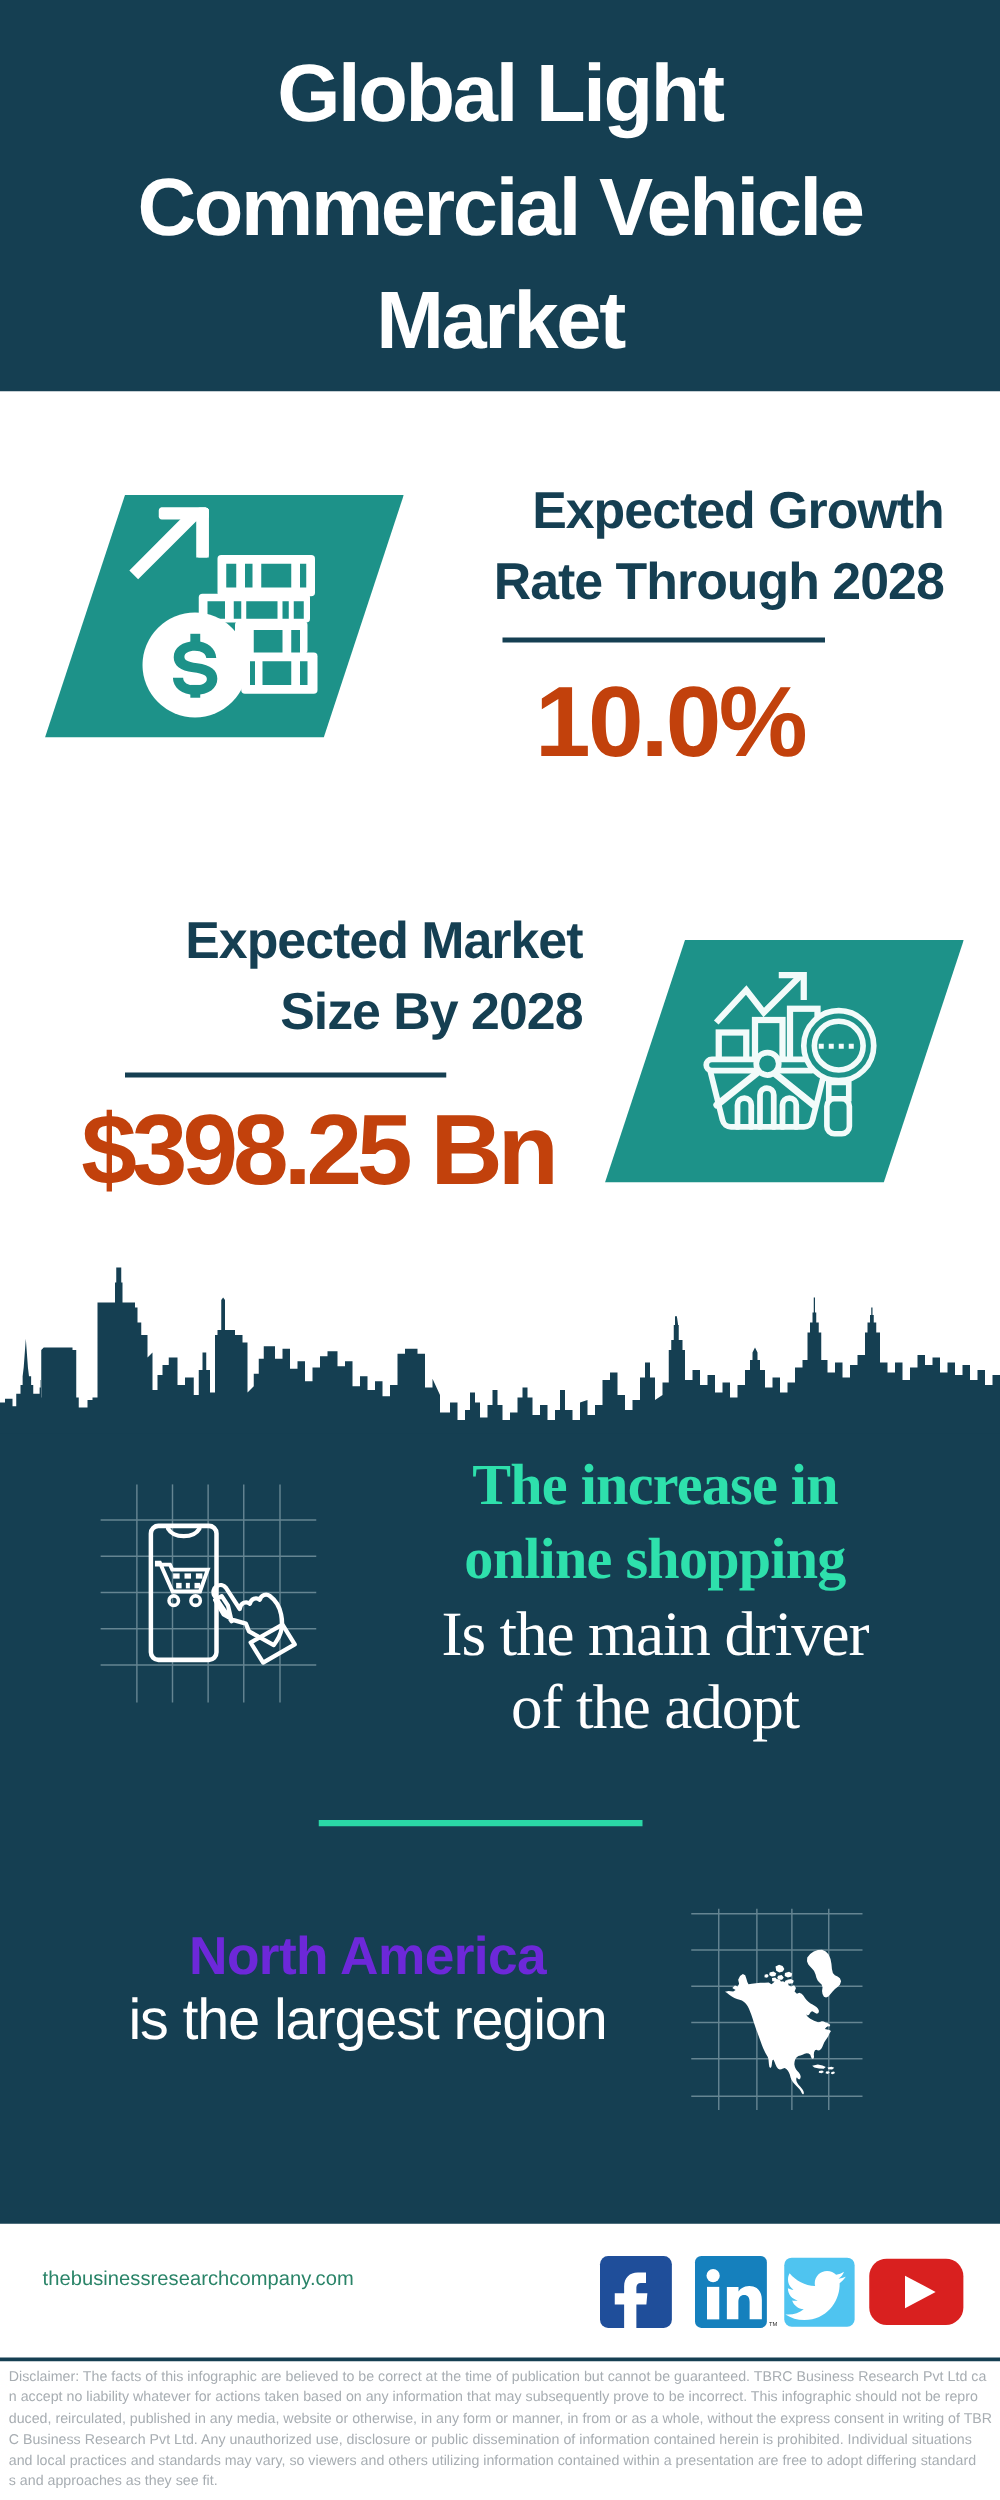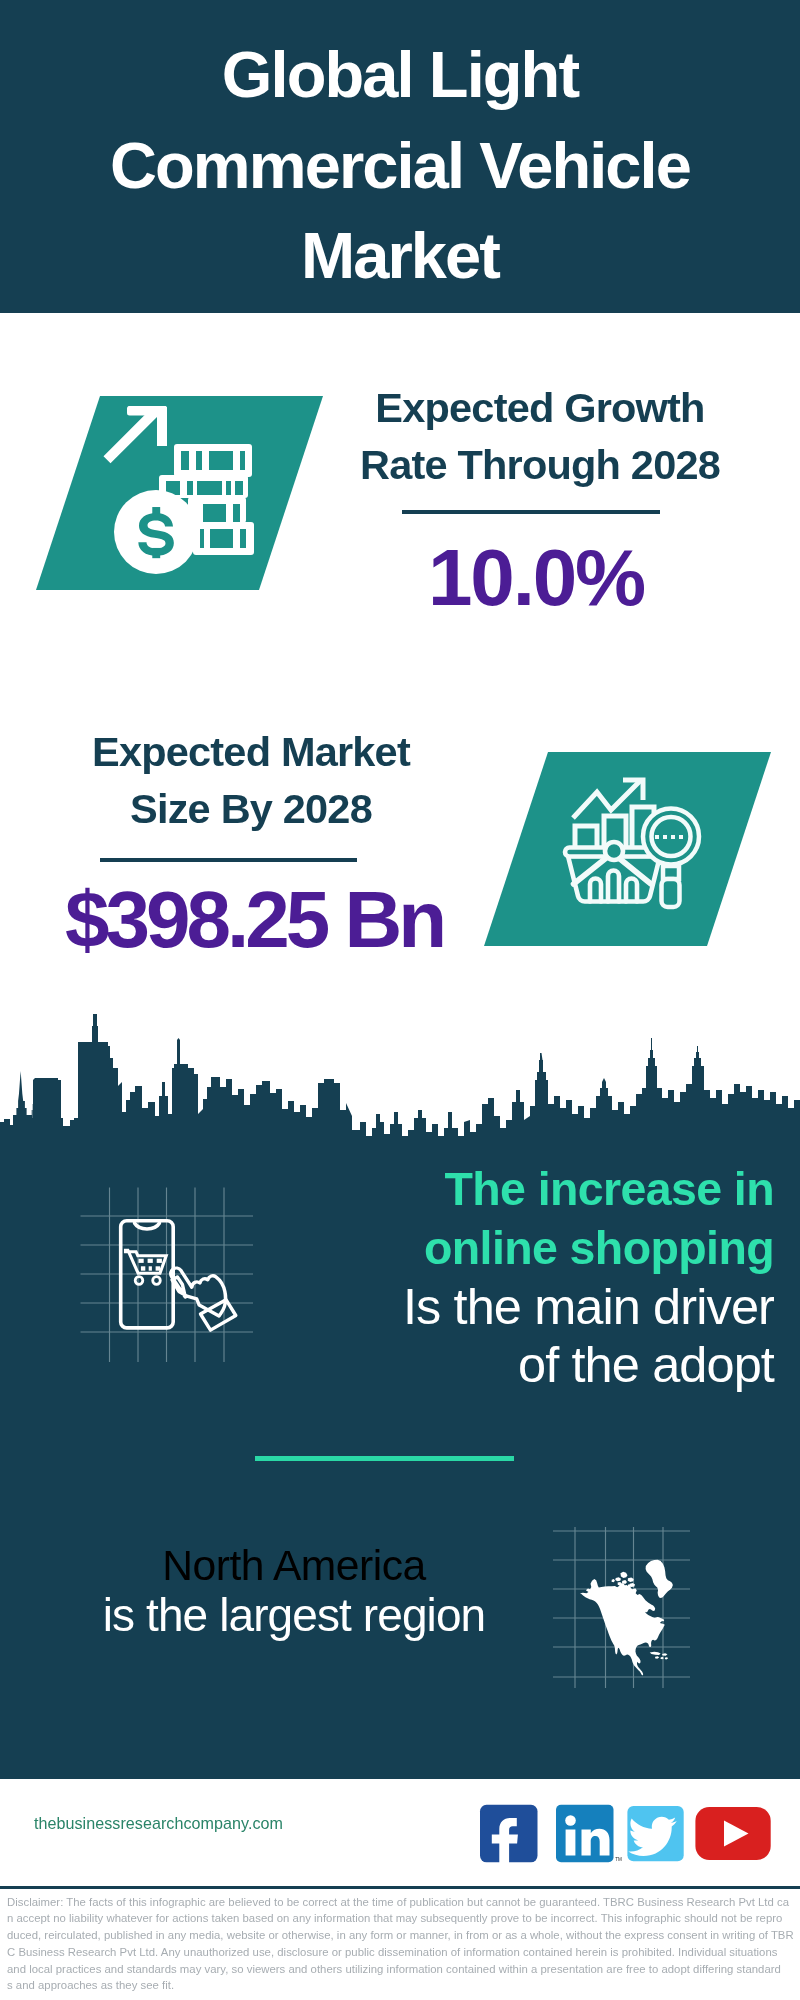--- a/index.html
+++ b/index.html
@@ -4,36 +4,36 @@
 <style>
   html,body{margin:0;padding:0;background:#ffffff;}
   body{width:800px;height:2000px;font-family:"Liberation Sans",sans-serif;overflow:hidden;}
   #page{position:relative;width:800px;height:1432px;background:#ffffff;}
 
   
   .header{position:absolute;left:0;top:0;width:800px;height:313px;background:#153f52;}
   .header-title{position:absolute;left:0;top:30px;width:800px;text-align:center;color:#ffffff;
     font-size:65px;font-weight:bold;line-height:90.6px;letter-spacing:-1.9px;}
 
-  .stat-head{position:absolute;color:#153f52;font-size:41.5px;font-weight:bold;line-height:56.7px;text-align:center;letter-spacing:-0.8px;}
+  .stat-head{position:absolute;color:#153f52;font-size:41.5px;font-weight:bold;line-height:56.7px;text-align:right;letter-spacing:-0.8px;}
   .rule{position:absolute;height:4px;background:#153f52;}
-  .stat-val{position:absolute;color:#4c1d95;font-size:80px;font-weight:bold;text-align:center;line-height:76px;letter-spacing:-2.2px;}
+  .stat-val{position:absolute;color:#c2410c;font-size:80px;font-weight:bold;text-align:center;line-height:76px;letter-spacing:-2.2px;}
   .stat-val.v2{letter-spacing:-4.0px;}
 
   
   .dark{position:absolute;left:0;top:1146px;width:800px;height:633px;background:#153f52;}
   .skyline{position:absolute;left:0;top:0;}
 
-  .d-txt{position:absolute;text-align:right;color:#ffffff;font-size:50.5px;line-height:58.8px;letter-spacing:-0.9px;}
+  .d-txt{position:absolute;text-align:center;color:#ffffff;font-size:50.5px;line-height:58.8px;letter-spacing:-0.9px;font-family:Liberation Serif, serif;}
   .d-txt .hl{font-size:46.5px;letter-spacing:-0.6px;display:block;line-height:58.8px;}
   .d-txt .hl{color:#2ee0ac;font-weight:bold;}
   .divider{position:absolute;height:5px;background:#2ad8a6;}
   .r-txt{position:absolute;text-align:center;color:#ffffff;font-size:46px;line-height:49.6px;letter-spacing:-0.9px;}
   .r-txt .hl{font-size:42.6px;letter-spacing:-0.5px;display:block;line-height:49.6px;}
-  .r-txt .hl{color:#000000;font-weight:normal;}
+  .r-txt .hl{color:#6d28d9;font-weight:bold;}
 
   
   .src{position:absolute;left:34px;top:1813px;color:#2a8468;font-size:16.1px;line-height:21.4px;letter-spacing:0.05px;}
   .sepline{position:absolute;left:0;top:1886px;width:800px;height:3px;background:#153f52;}
   .disclaimer{position:absolute;left:7px;top:1893.5px;width:793px;color:#a7adb2;font-size:11.35px;line-height:16.8px;text-align:left;letter-spacing:0.02px;white-space:nowrap;}
 </style>
 </head>
 <body>
 
 <div id="page">

